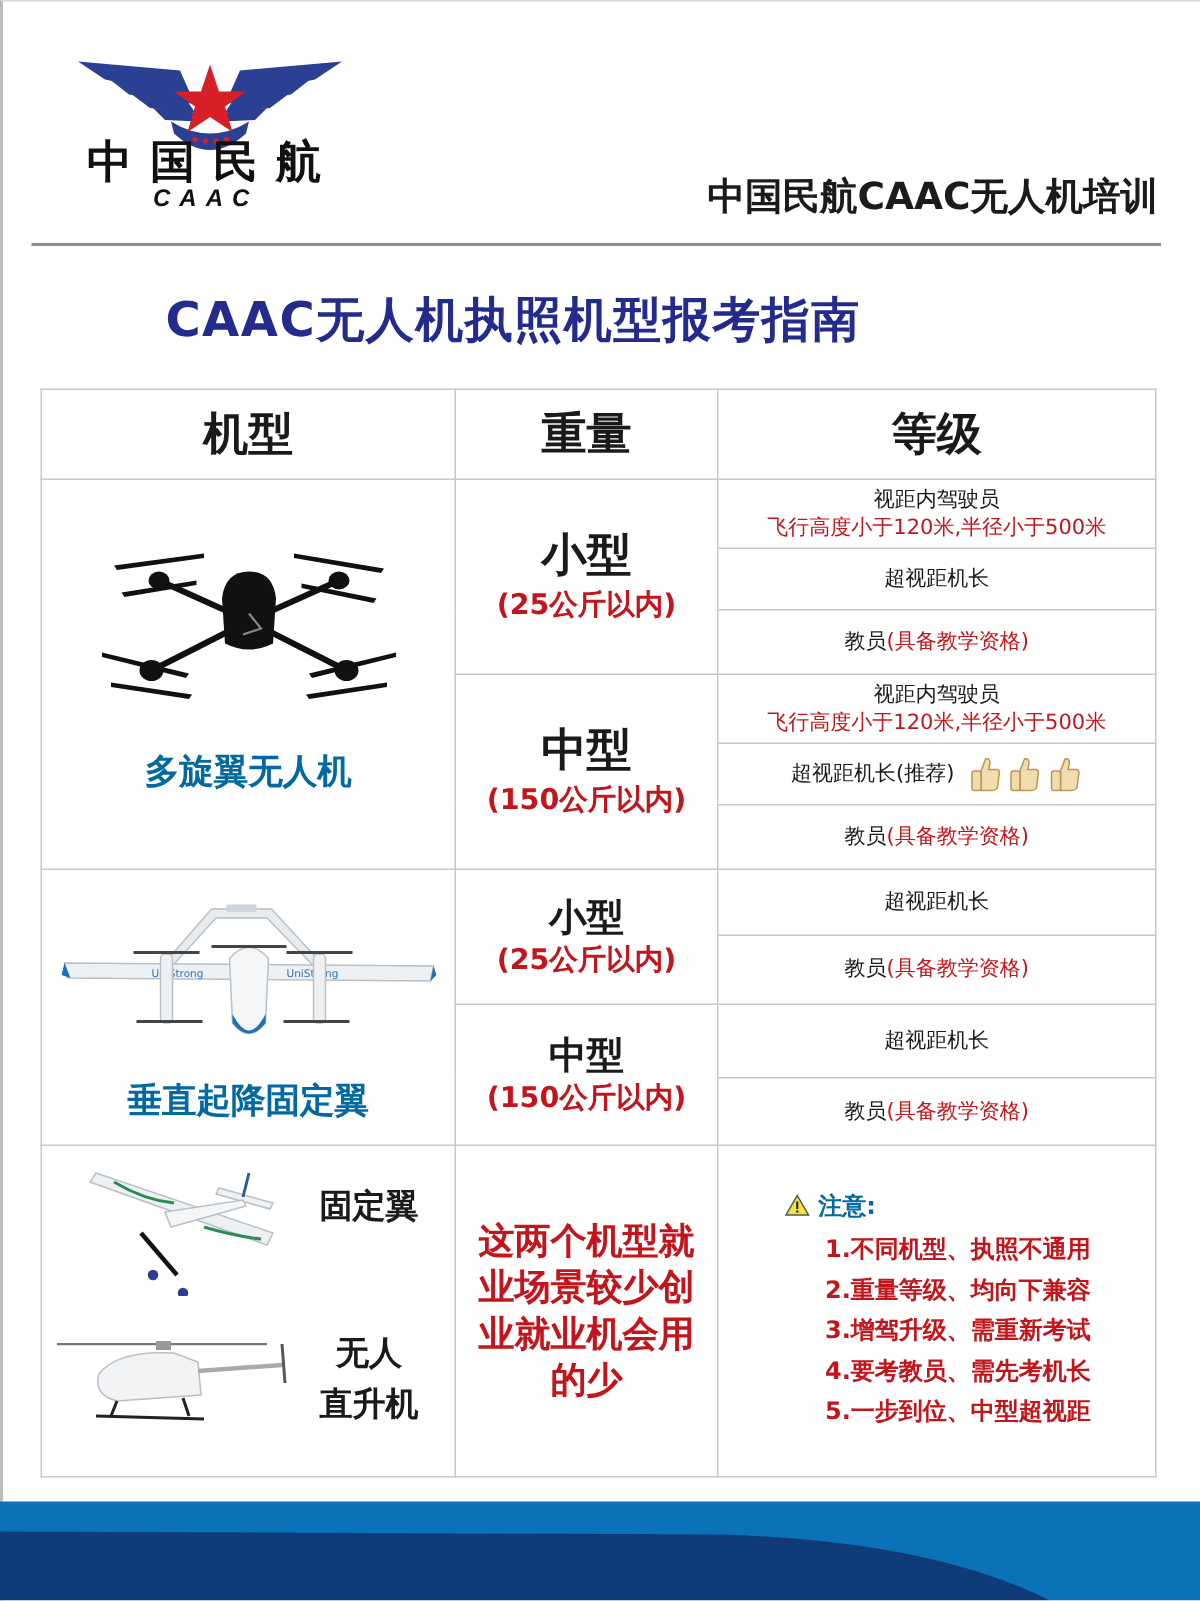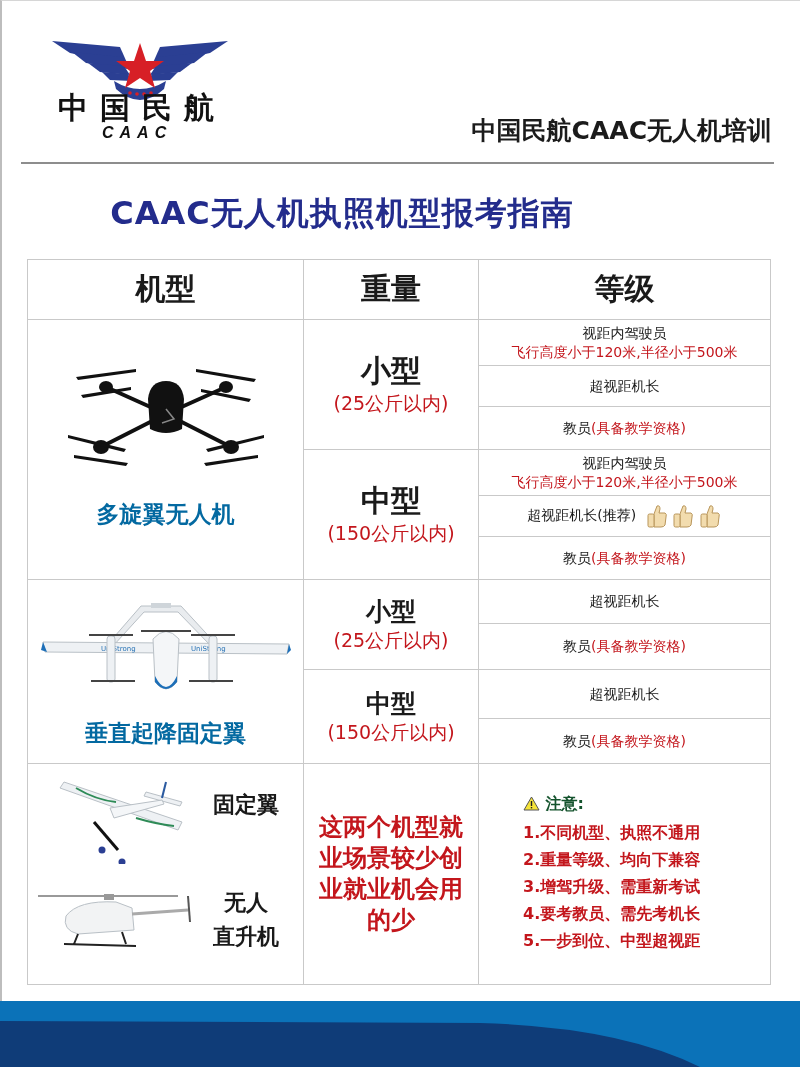--- a/index.html
+++ b/index.html
@@ -16,34 +16,34 @@
 
   .main-title { position: absolute; left: 0; width: 684px; top: 192px; text-align: center; font-size: 32px; font-weight: bold; color: #232c8c; letter-spacing: 1px; }
 
   
   table.guide { position: absolute; left: 27px; top: 259px; width: 743px; border-collapse: collapse; table-layout: fixed; }
   table.guide td, table.guide th { border: 1px solid #c9c9c9; text-align: center; vertical-align: middle; }
   .th-cell { height: 60px; font-size: 30px; font-weight: bold; color: #1a1a1a; }
   .col1 { width: 276px; } .col2 { width: 175px; } .col3 { width: 292px; }
 
   .weight-main { font-size: 30px; font-weight: bold; color: #1a1a1a; line-height: 1.25; }
-  .weight-sub { font-size: 19px; font-weight: normal; color: #c3161c; line-height: 1.4; }
+  .weight-sub { font-size: 19px; font-weight: bold; color: #c3161c; line-height: 1.4; }
   .weight-main.sm { font-size: 25px; }
 
   .grade { font-size: 14px; font-weight: normal; color: #1a1a1a; line-height: 1.35; }
   .grade .red { color: #c3161c; }
   .thumbs { display: inline-block; margin-left: 6px; vertical-align: middle; }
   .thumbs svg { display: inline-block; vertical-align: middle; margin-right: 1px; }
 
   .type-cell { position: relative; }
   .type-label { font-size: 23px; font-weight: bold; color: #0369a1; }
 
   .note { text-align: left !important; padding-left: 44px; }
-  .note-head { font-size: 16px; font-weight: bold; color: #14532d; margin-bottom: 4px; }
-  .note-item { font-size: 16px; font-weight: bold; color: #c3161c; line-height: 27px; }
+  .note-head { font-size: 16px; font-weight: bold; color: #0369a1; margin-bottom: 4px; }
+  .note-item { font-size: 16px; font-weight: bold; color: #c3161c; line-height: 27px; margin-left: 27px; }
   .rare-text { font-size: 24px; font-weight: bold; color: #c3161c; line-height: 31px; padding: 0 10px; }
 
   .other-types { position: relative; height: 220px; }
   .other-label { position: absolute; font-size: 22px; font-weight: bold; color: #1a1a1a; text-align: center; line-height: 34px; }
 
   
   .footer { position: absolute; left: 0; top: 1001px; width: 800px; height: 66px; background: #0b72b8; overflow: hidden; }
   .footer-wave { position: absolute; left: 0; top: 0; }
 </style>
 </head>

